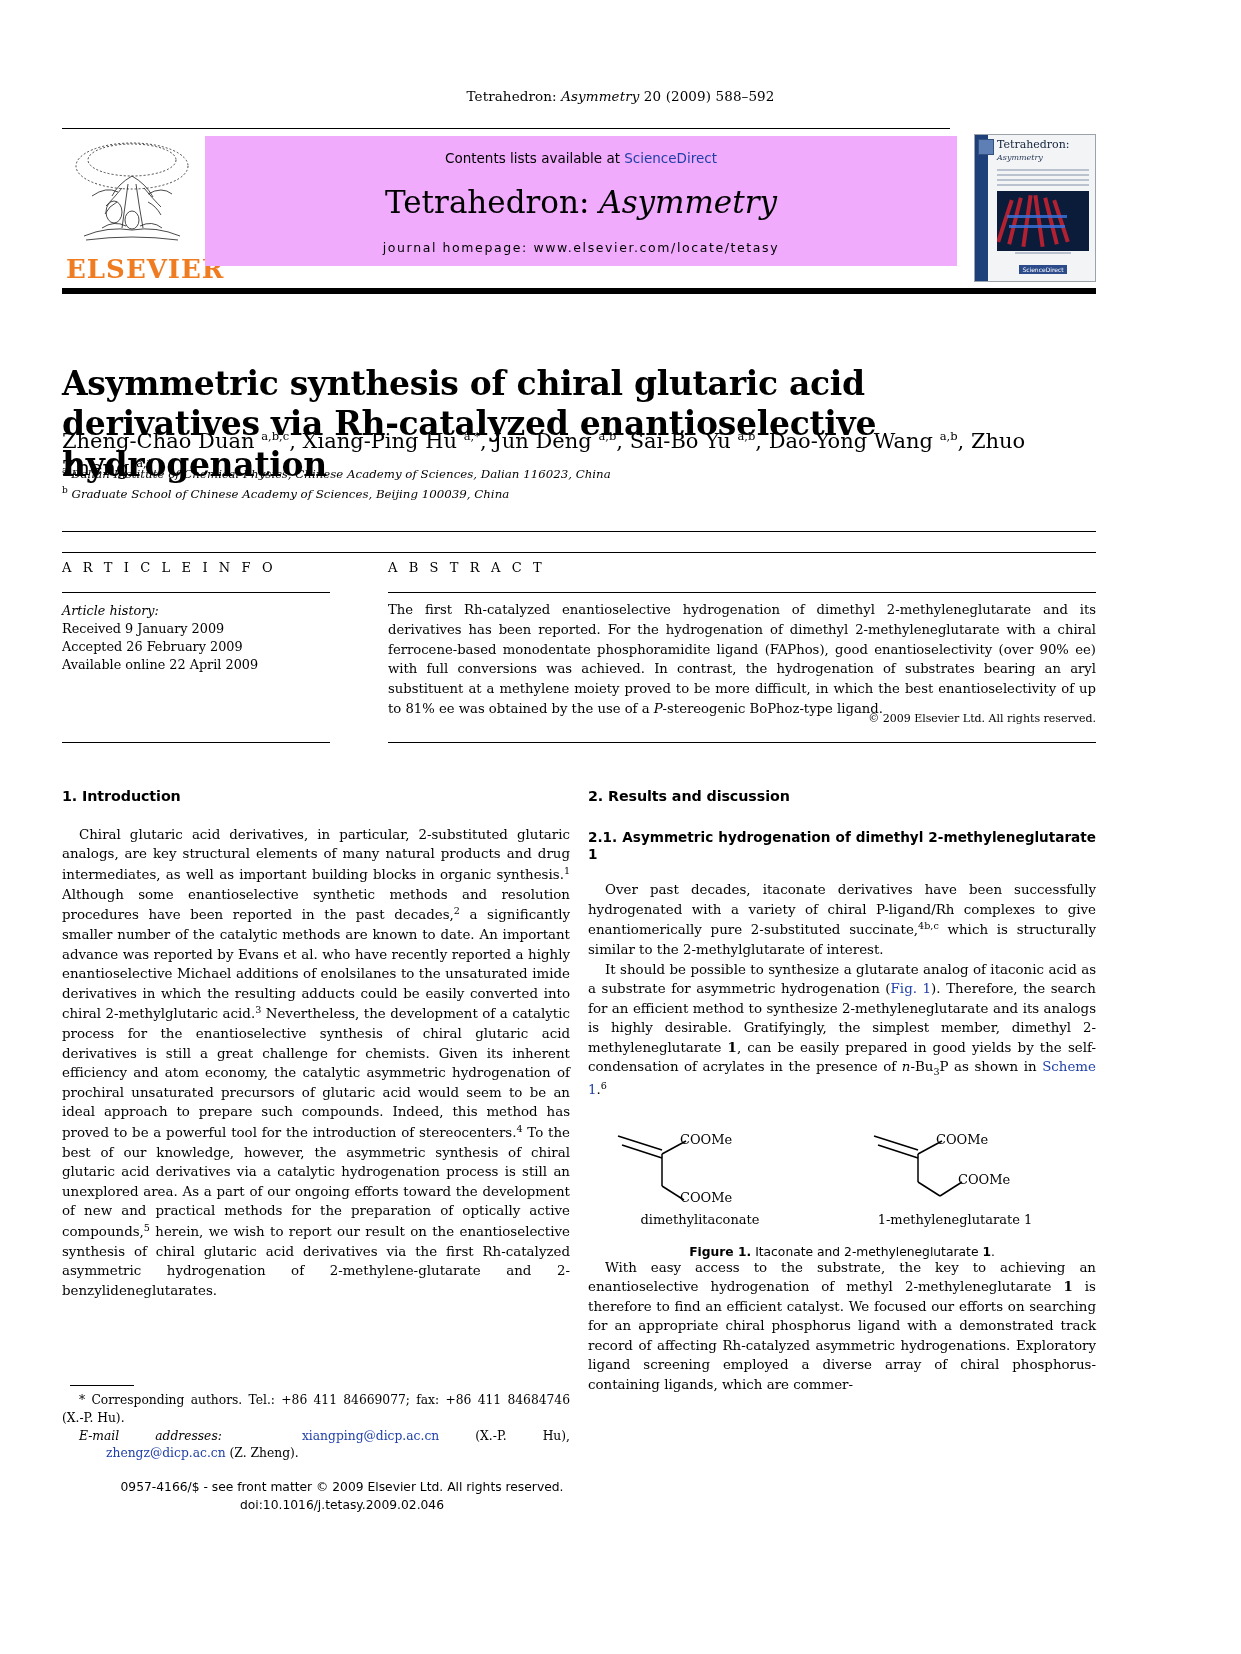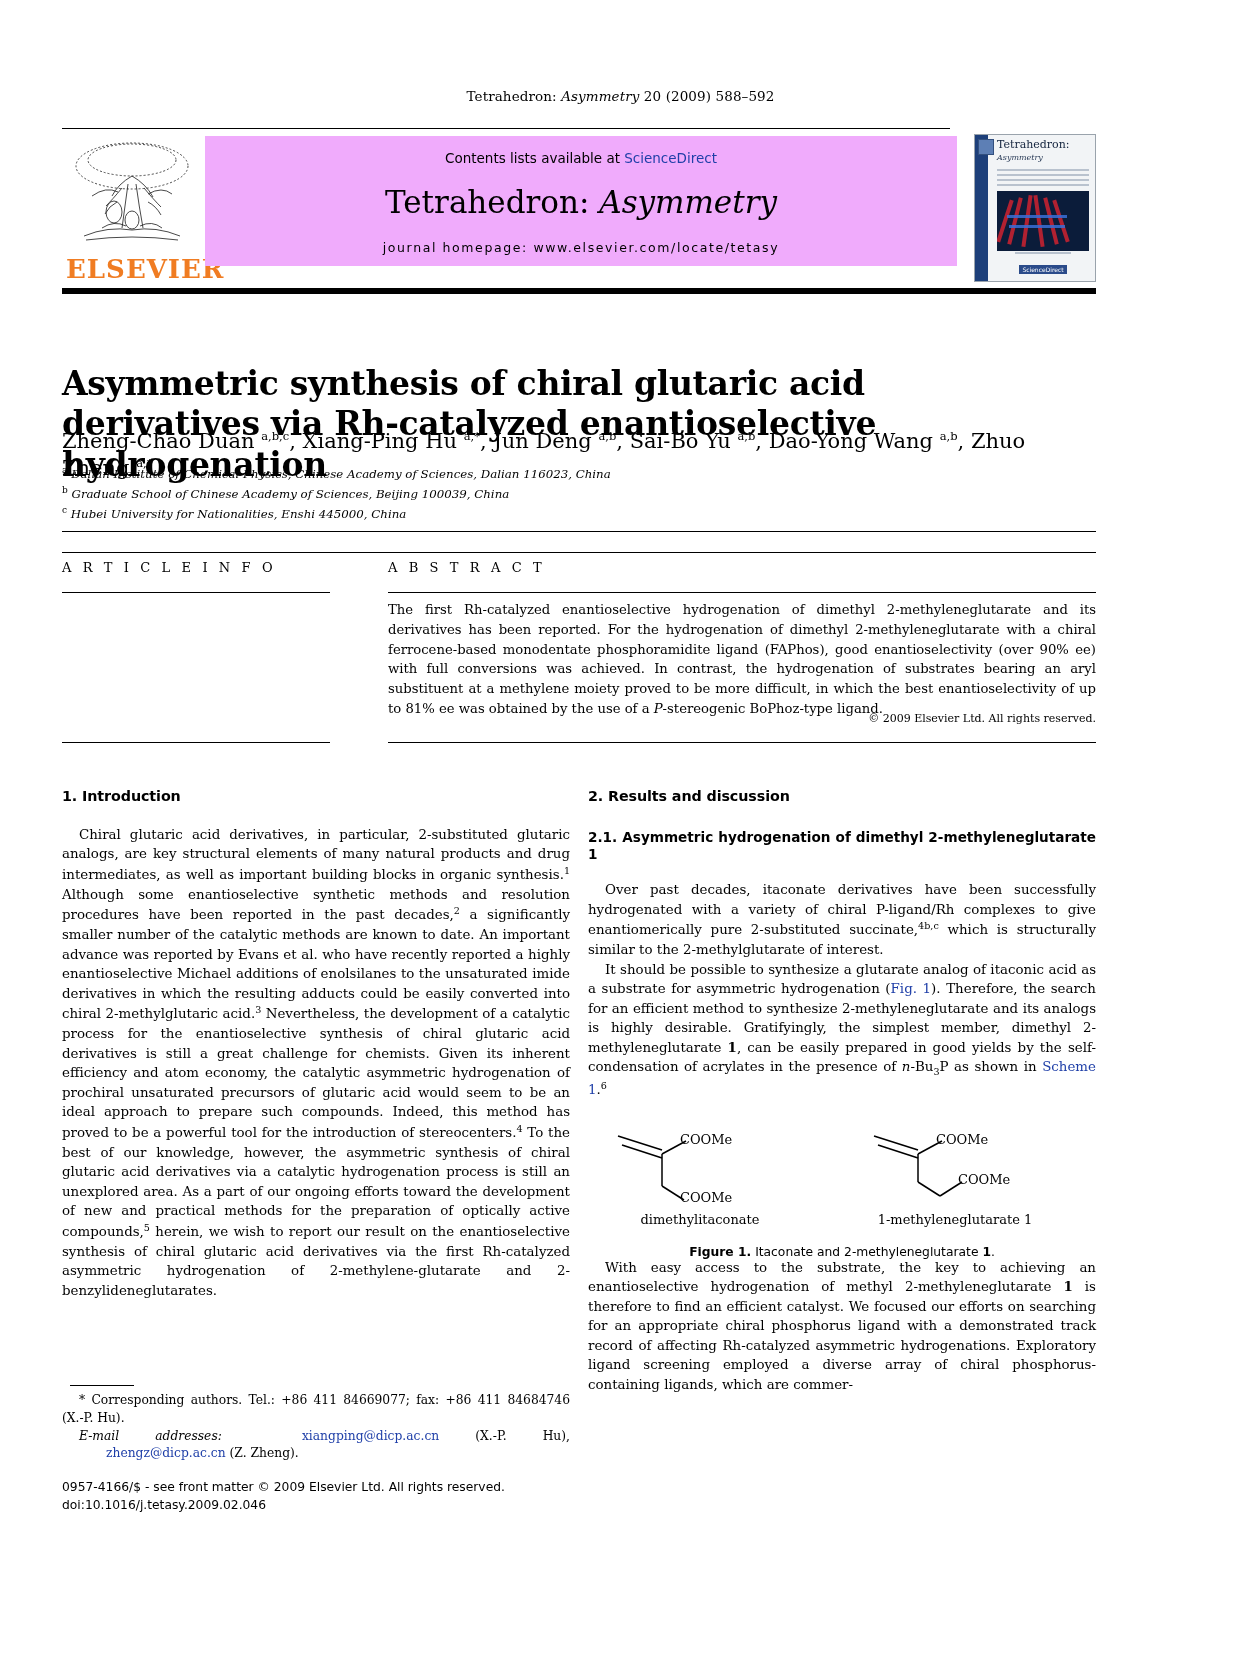--- a/index.html
+++ b/index.html
@@ -193,21 +193,21 @@
   }
   .footnote {
     position:absolute; left:62px; top:1392px; width:508px;
     font-family:"DejaVu Serif", serif; font-size:12.3px; line-height:1.45;
     text-align:justify;
   }
   .footnote .em { font-style:italic; }
   .footnote a { color:#1f3fa8; text-decoration:none;margin-left:44px; }
   .imprint {
     position:absolute; left:62px; top:1478px; width:560px;
-    font-family:"DejaVu Sans", sans-serif; font-size:12.3px; line-height:1.5;
+    font-family:"DejaVu Sans", sans-serif; font-size:12.3px; line-height:1.5;text-align:center;
   }
 </style>
 </head>
 <body>
 
 <div class="page">
 
   <div class="runhead">
     <span>Tetrahedron:</span>
     <i>Asymmetry</i>
@@ -288,30 +288,35 @@
     <span><span>Xiang-Ping Hu</span> <sup>a,*</sup></span>,
     <span><span>Jun Deng</span> <sup>a,b</sup></span>,
     <span><span>Sai-Bo Yu</span> <sup>a,b</sup></span>,
     <span><span>Dao-Yong Wang</span> <sup>a,b</sup></span>,
     <span><span>Zhuo Zheng</span> <sup>a,*</sup></span>
   </div>
 
   <div class="affils">
     <div><sup>a</sup> <span>Dalian Institute of Chemical Physics, Chinese Academy of Sciences, Dalian 116023, China</span></div>
     <div><sup>b</sup> <span>Graduate School of Chinese Academy of Sciences, Beijing 100039, China</span></div>
-    <div><sup>c</sup> <span>Hubei University for Nationalities, Enshi 445000, China</span></div>
   </div>
   <div class="rule-affil"></div>
 
   <div class="rule-info-top"></div>
   <div class="info-head">A R T I C L E    I N F O</div>
   <div class="abs-head">A B S T R A C T</div>
   <div class="rule-info-a"></div>
   <div class="rule-info-b"></div>
 
+  <div class="history">
+    <div class="it">Article history:</div>
+    <div>Received 9 January 2009</div>
+    <div>Accepted 26 February 2009</div>
+    <div>Available online 22 April 2009</div>
+  </div>
 
   <div class="abstract">
     <span>The first Rh-catalyzed enantioselective hydrogenation of dimethyl 2-methyleneglutarate and its derivatives has been reported. For the hydrogenation of dimethyl 2-methyleneglutarate with a chiral ferrocene-based monodentate phosphoramidite ligand (FAPhos), good enantioselectivity (over 90% ee) with full conversions was achieved. In contrast, the hydrogenation of substrates bearing an aryl substituent at a methylene moiety proved to be more difficult, in which the best enantioselectivity of up to 81% ee was obtained by the use of a </span><i>P</i><span>-stereogenic BoPhoz-type ligand.</span>
   </div>
   <div class="copyright">© 2009 Elsevier Ltd. All rights reserved.</div>
   <div class="rule-info-c"></div>
   <div class="rule-info-d"></div>
 
   <div class="col col-l">
     <h2 class="sec">1. Introduction</h2>

